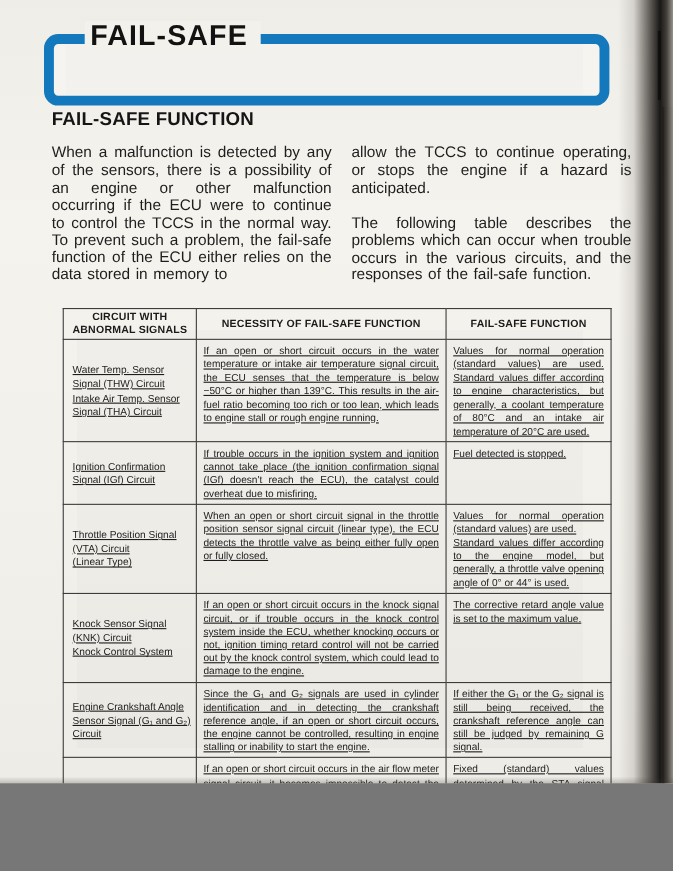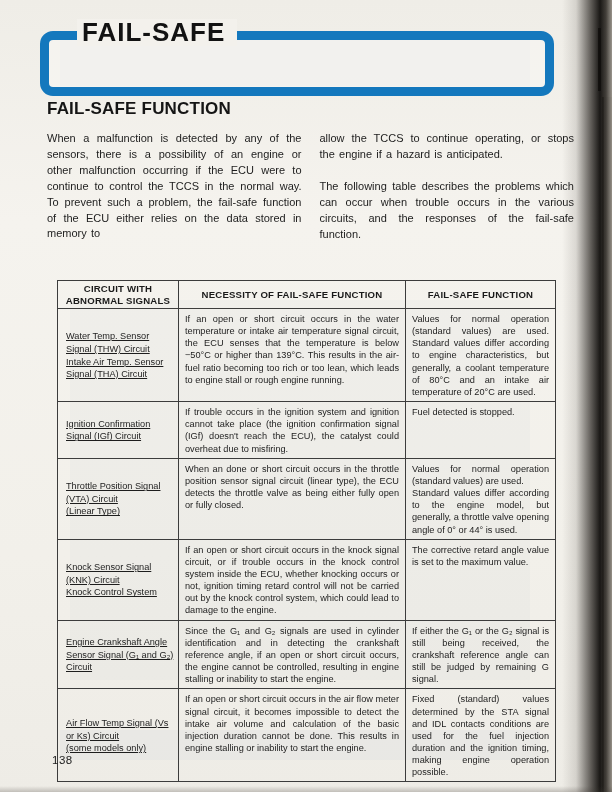--- a/index.html
+++ b/index.html
@@ -1,18 +1,18 @@
 <!DOCTYPE html>
 <html><head>
 <meta charset="utf-8">
 <style>
   html,body{margin:0;padding:0;}
   body{width:612px;height:792px;background:#777;}
   .scan{
-    position:relative;width:612px;height:792px;overflow:hidden;
+    position:relative;width:612px;height:712px;overflow:hidden;
     background:linear-gradient(180deg,#efede7 0%,#f5f3ee 28%,#f2f0ea 70%,#eeece6 100%);
     font-family:"Liberation Sans","DejaVu Sans",sans-serif;color:#1c1c1c;
   }
   
   .ghost1{position:absolute;left:60px;top:40px;width:470px;height:46px;background:rgba(130,160,195,0.07);}
   .ghost2{position:absolute;left:70px;top:300px;width:460px;height:380px;background:rgba(125,150,185,0.04);}
   .ghost3{position:absolute;left:60px;top:730px;width:480px;height:30px;background:rgba(130,155,190,0.05);}
 
   .banner{
     position:absolute;left:40px;top:31px;width:514px;height:65px;
@@ -24,21 +24,21 @@
     font-size:26px;font-weight:bold;letter-spacing:1px;color:#121212;
     background:#f3f1ec;padding:0 12px 0 5px;line-height:1.05;
   }
   .section-title{
     position:absolute;left:47px;top:99px;margin:0;
     font-size:17px;font-weight:bold;letter-spacing:0.2px;color:#151515;
   }
   .intro{position:absolute;left:47px;top:131px;width:527px;display:flex;gap:18px;}
   .intro .col{width:50%;}
   .intro p{
-    margin:0;font-size:11px;line-height:15.9px;text-align:justify;
+    margin:0;font-size:14px;line-height:15.9px;text-align:justify;
     color:#1d1d1d;word-spacing:1.2px;
   }
   .intro .col-right p + p{margin-top:16px;}
 
   table.fs-table{
     position:absolute;left:57px;top:280px;width:498px;
     border-collapse:collapse;table-layout:fixed;padding-left:36px;
   }
   .fs-table th,.fs-table td{border:1px solid #3c3c3c;}
   .fs-table th{
@@ -48,21 +48,21 @@
   }
   .fs-table td{
     font-size:9.2px;line-height:12.15px;vertical-align:top;
     padding:4px 6px 3px 6px;color:#1d1d1d;
   }
   .fs-table td.circuit{
     vertical-align:middle;white-space:pre-line;line-height:12.6px;
     padding-left:8px;padding-right:3px;text-decoration:underline;
   }
   .fs-table td.necessity,.fs-table td.failsafe{
-    text-align:justify;white-space:pre-line;
+    text-align:justify;white-space:pre-line;text-decoration:underline;
   }
   tr.hdr{height:27px;}
   tr.r1{height:92px;} tr.r2{height:51px;} tr.r3{height:73px;}
   tr.r4{height:72px;} tr.r5{height:67px;} tr.r6{height:68px;}
 
   .page-number{
     position:absolute;left:52px;top:754px;font-size:11.5px;color:#222;
     letter-spacing:0.5px;
   }
   
@@ -135,21 +135,21 @@
         <td class="failsafe">Values for normal operation (standard values) are used. Standard values differ according to engine characteristics, but generally, a coolant temperature of 80°C and an intake air temperature of 20°C are used.</td>
       </tr>
       <tr class="r2">
         <td class="circuit">Ignition Confirmation Signal (IGf) Circuit</td>
         <td class="necessity">If trouble occurs in the ignition system and ignition cannot take place (the ignition confirmation signal (IGf) doesn't reach the ECU), the catalyst could overheat due to misfiring.</td>
         <td class="failsafe">Fuel detected is stopped.</td>
       </tr>
       <tr class="r3">
         <td class="circuit">Throttle Position Signal (VTA) Circuit
 (Linear Type)</td>
-        <td class="necessity">When an done or short circuit occurs in the throttle position sensor signal circuit (linear type), the ECU detects the throttle valve as being either fully open or fully closed.</td>
+        <td class="necessity">When an open or short circuit signal in the throttle position sensor signal circuit (linear type), the ECU detects the throttle valve as being either fully open or fully closed.</td>
         <td class="failsafe">Values for normal operation (standard values) are used.
 Standard values differ according to the engine model, but generally, a throttle valve opening angle of 0° or 44° is used.</td>
       </tr>
       <tr class="r4">
         <td class="circuit">Knock Sensor Signal (KNK) Circuit
 Knock Control System</td>
         <td class="necessity">If an open or short circuit occurs in the knock signal circuit, or if trouble occurs in the knock control system inside the ECU, whether knocking occurs or not, ignition timing retard control will not be carried out by the knock control system, which could lead to damage to the engine.</td>
         <td class="failsafe">The corrective retard angle value is set to the maximum value.</td>
       </tr>
       <tr class="r5">

